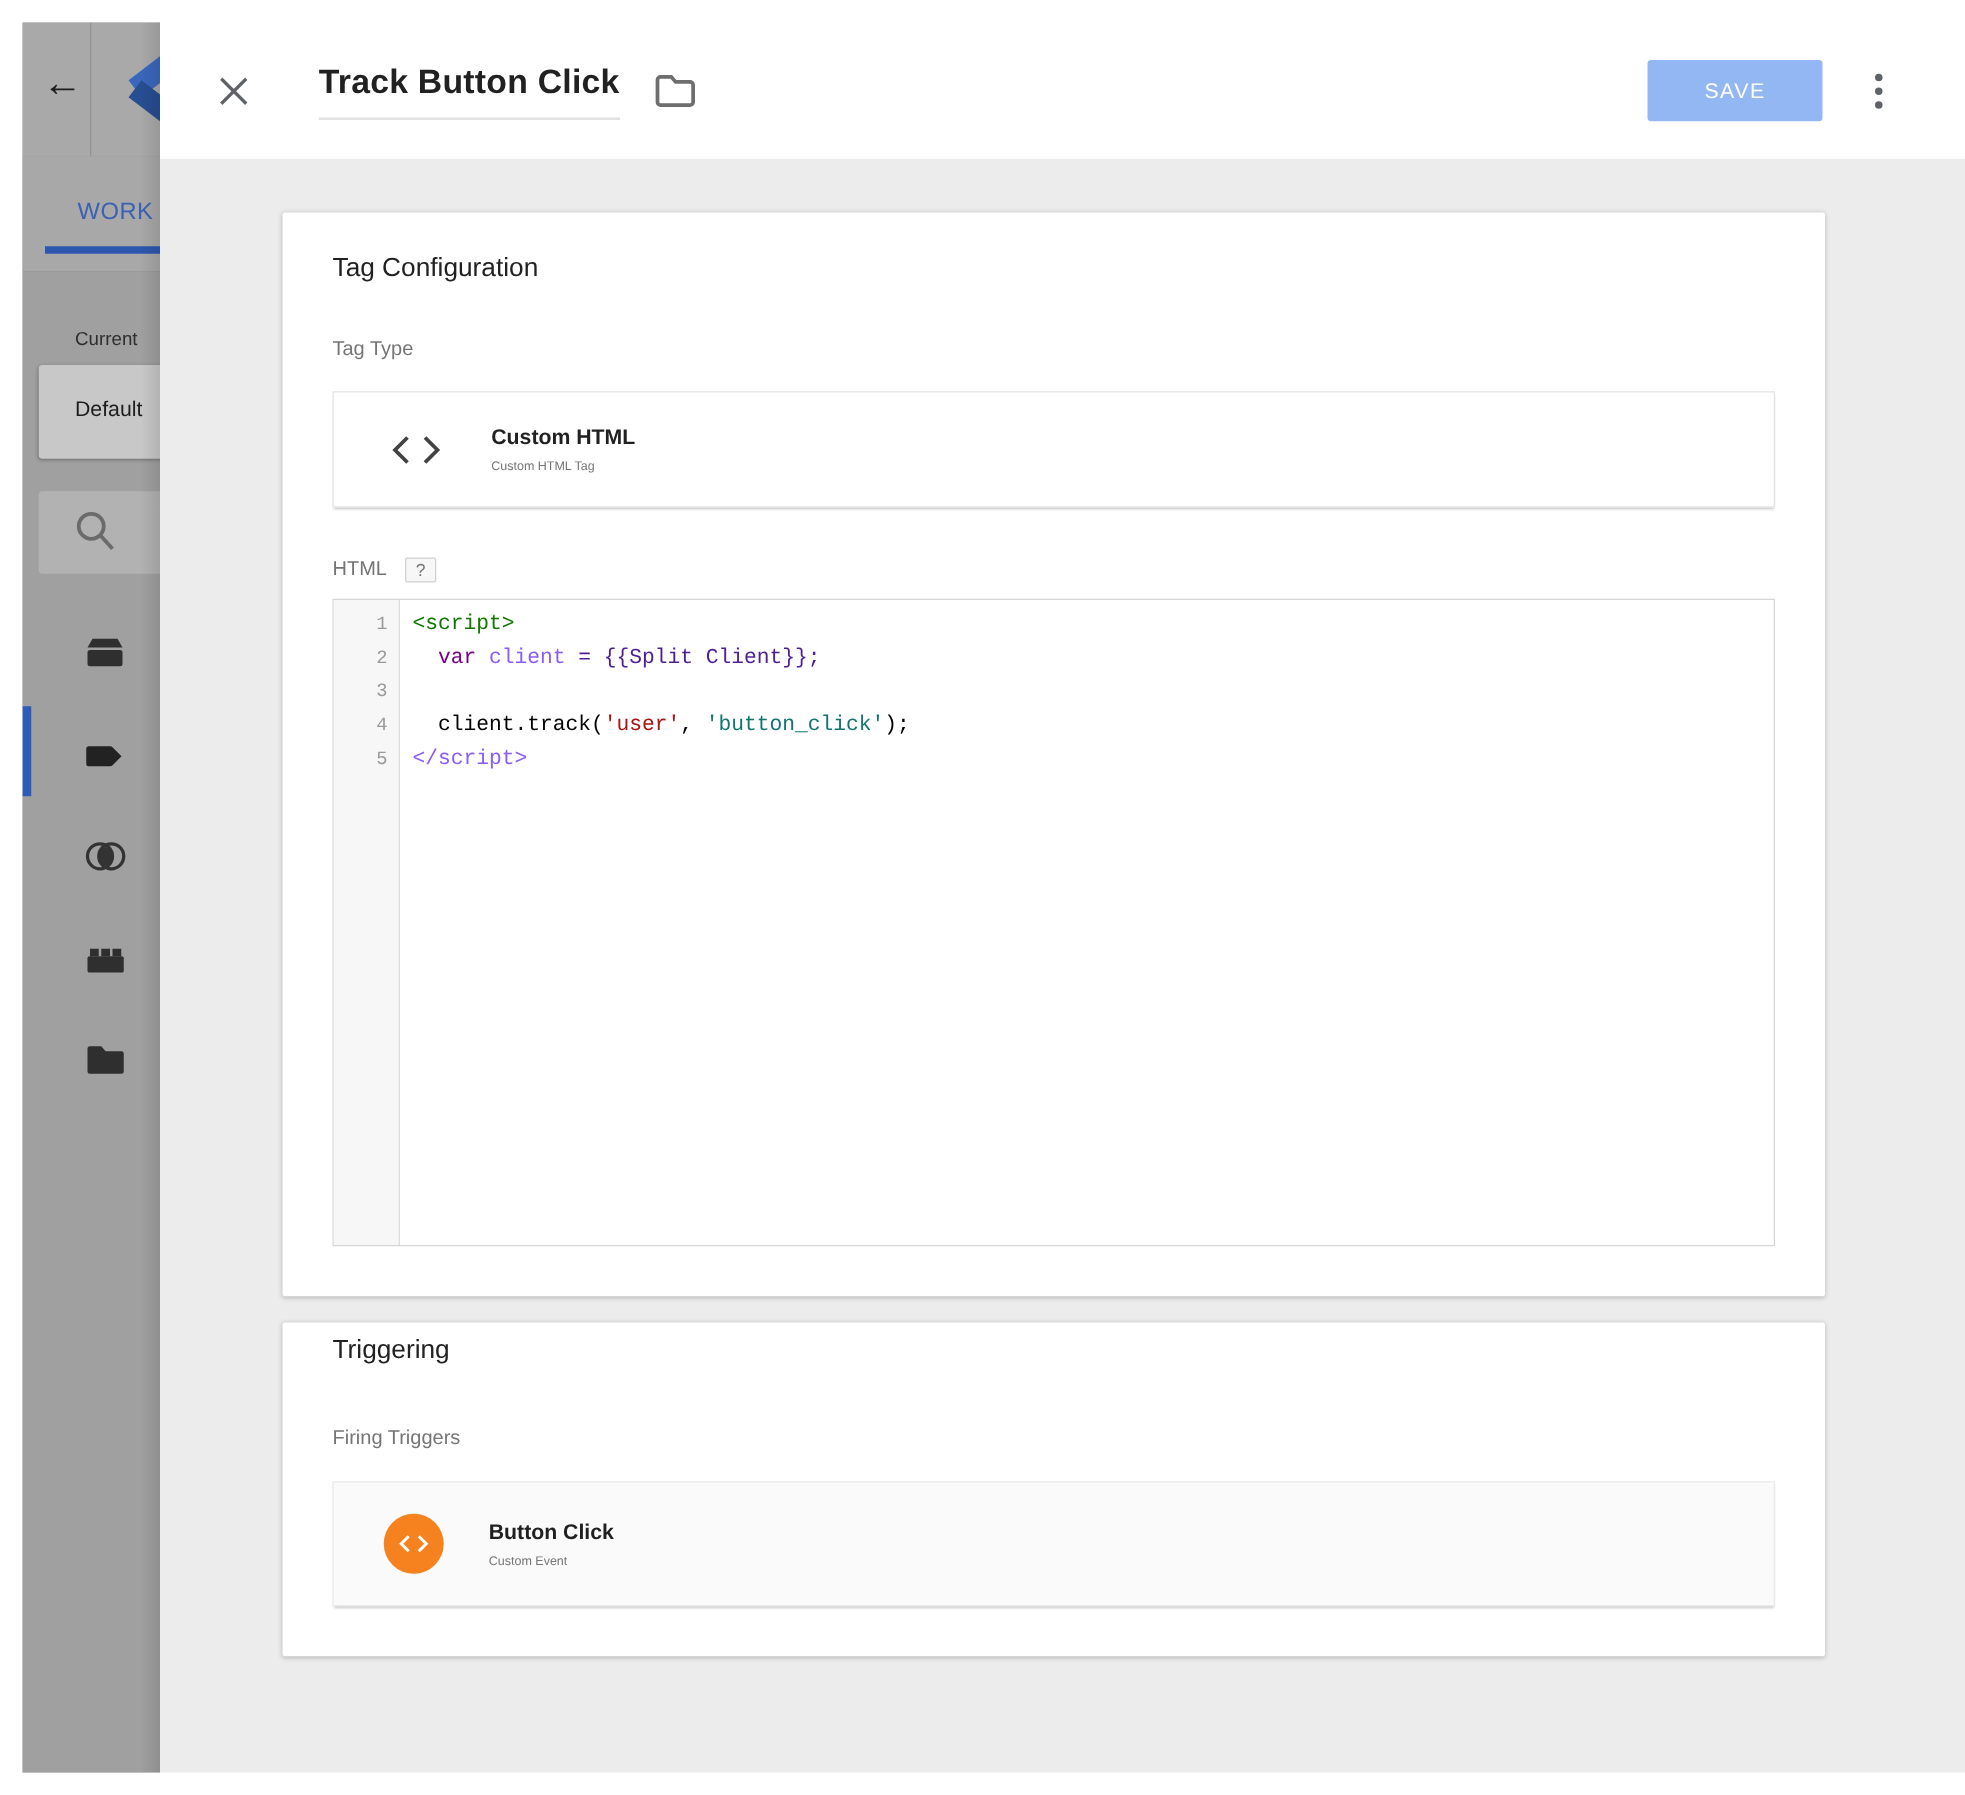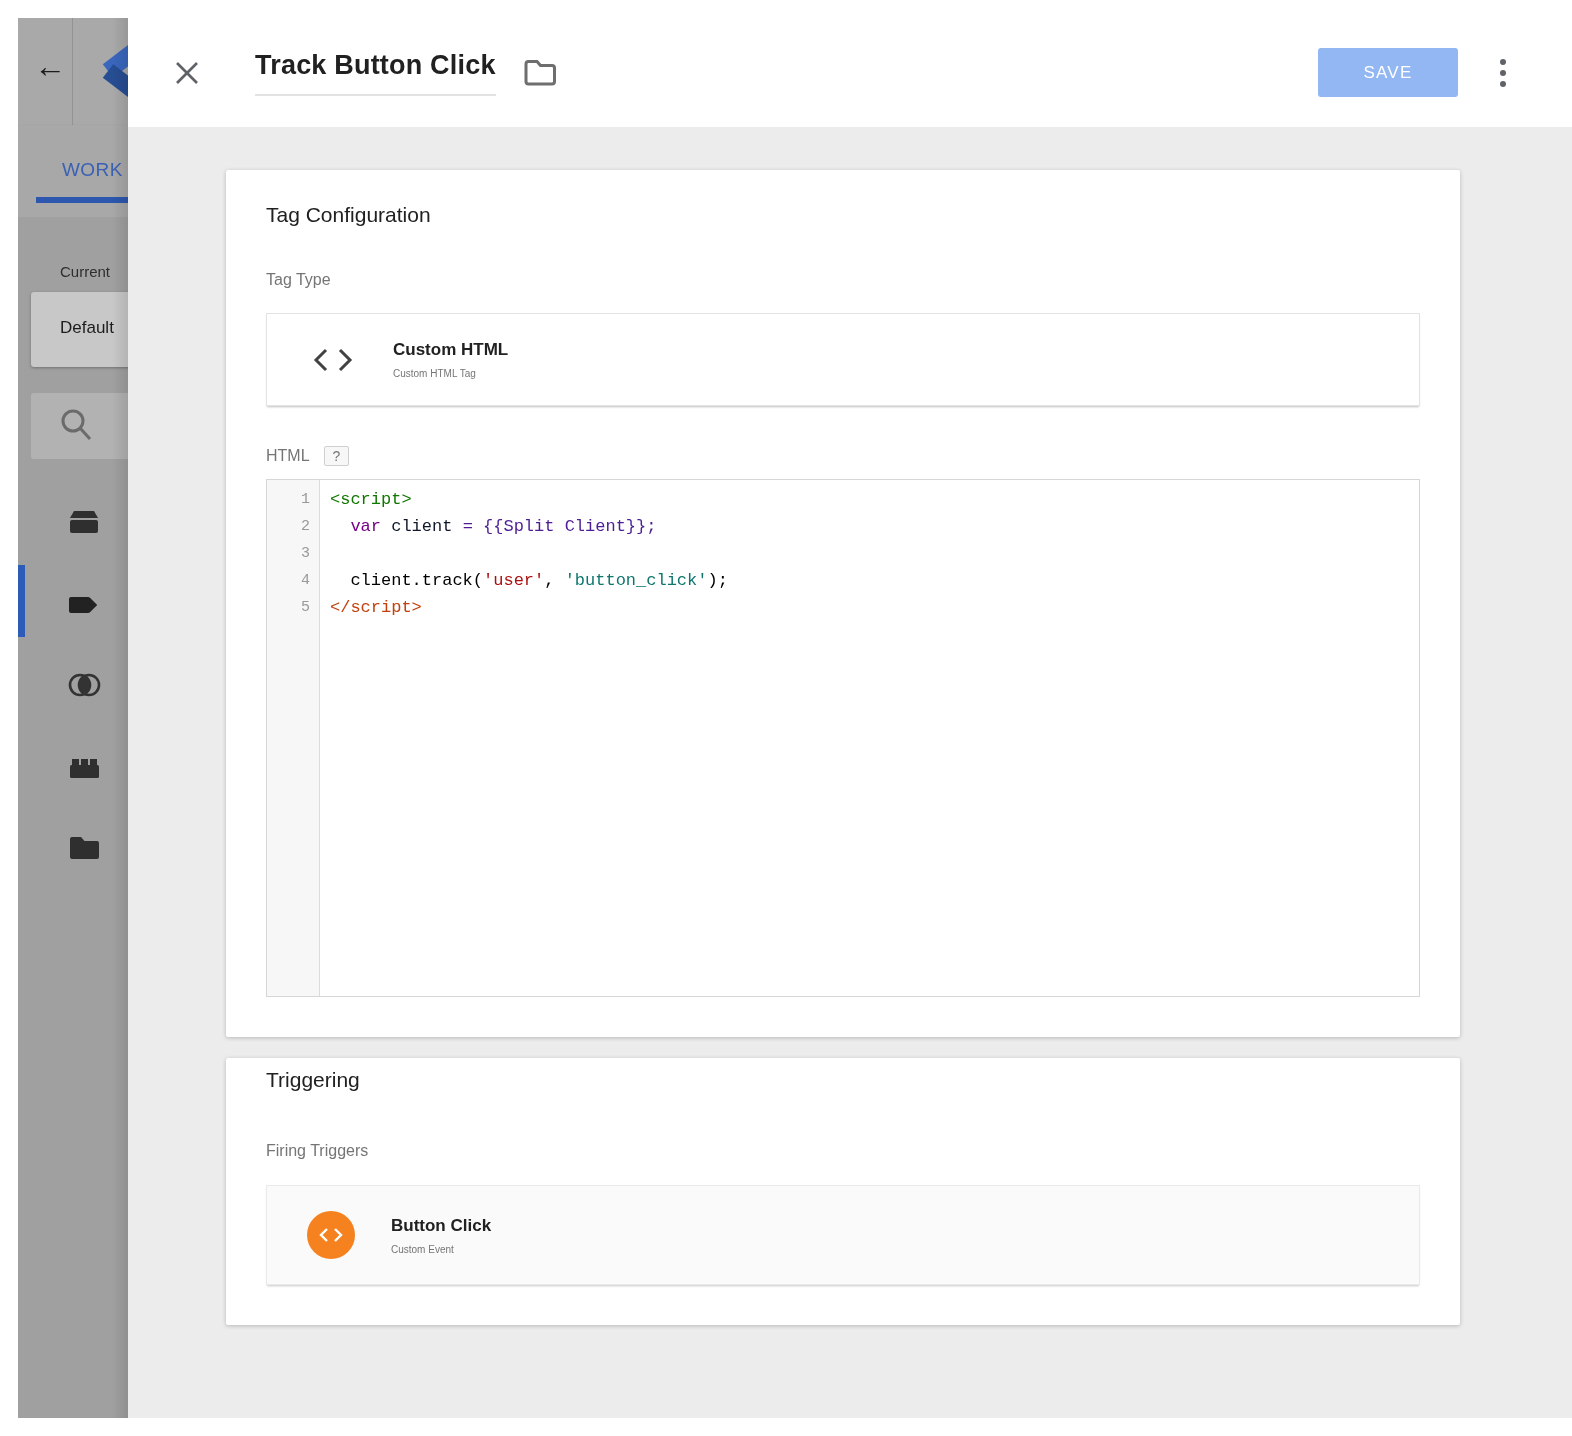--- a/index.html
+++ b/index.html
@@ -181,24 +181,24 @@
         <div class="editor">
           <div class="gutter">
               <div class="ln">1</div>
               <div class="ln">2</div>
               <div class="ln">3</div>
               <div class="ln">4</div>
               <div class="ln">5</div>
             </div>
           <div class="code">
               <div class="code-line"><span style="color: rgb(17, 119, 0);">&lt;script&gt;</span></div>
-              <div class="code-line"><span style="color: rgb(0, 0, 0);">  </span><span style="color: rgb(119, 0, 136);">var</span><span style="color: rgb(0, 0, 0);"> </span><span style="color: #0f172a;">client</span><span style="color: #4c1d95;"> = {{Split Client}};</span></div>
+              <div class="code-line"><span style="color: rgb(0, 0, 0);">  </span><span style="color: rgb(119, 0, 136);">var</span><span style="color: rgb(0, 0, 0);"> </span><span style="color: #8b5cf6;">client</span><span style="color: #4c1d95;"> = {{Split Client}};</span></div>
               <div class="code-line"></div>
               <div class="code-line"><span style="color: rgb(0, 0, 0);">  client.track(</span><span style="color: rgb(170, 17, 17);">'user'</span><span style="color: rgb(0, 0, 0);">, </span><span style="color: #0f766e;">'button_click'</span><span style="color: rgb(0, 0, 0);">);</span></div>
-              <div class="code-line"><span style="color: #c2410c;">&lt;/script&gt;</span></div>
+              <div class="code-line"><span style="color: #8b5cf6;">&lt;/script&gt;</span></div>
             </div>
         </div>
       </div>
 
       <div class="card card-triggering">
         <div class="section-title">Triggering</div>
         <div class="field-label firing-label">Firing Triggers</div>
 
         <div class="trigger-row">
           <div class="trigger-circle" style="background: rgb(245, 130, 31);">

